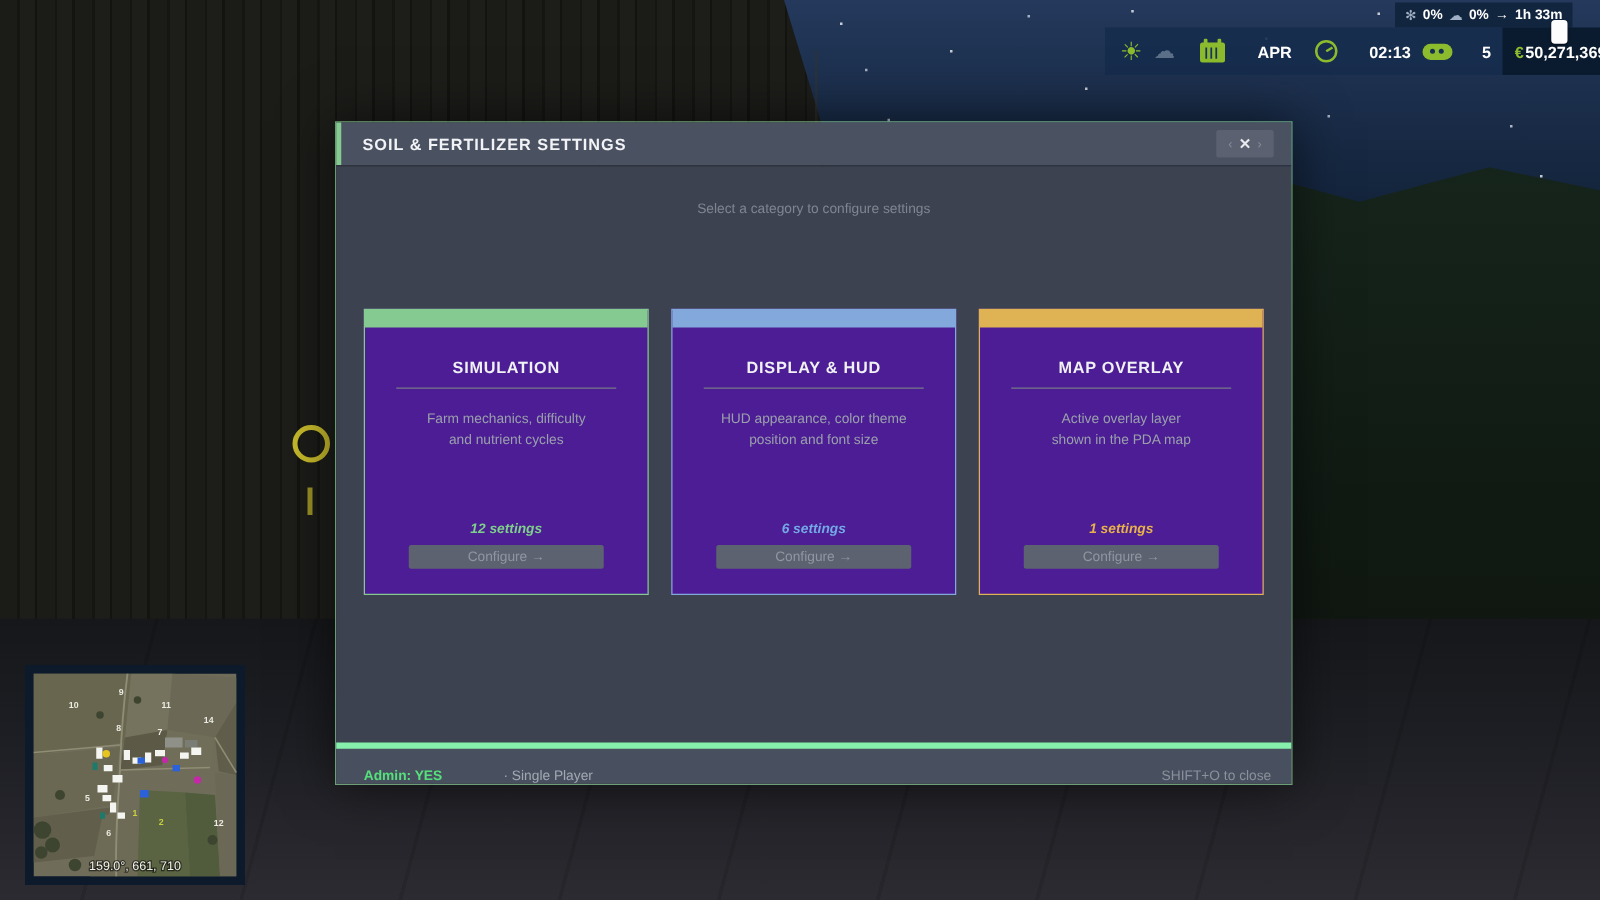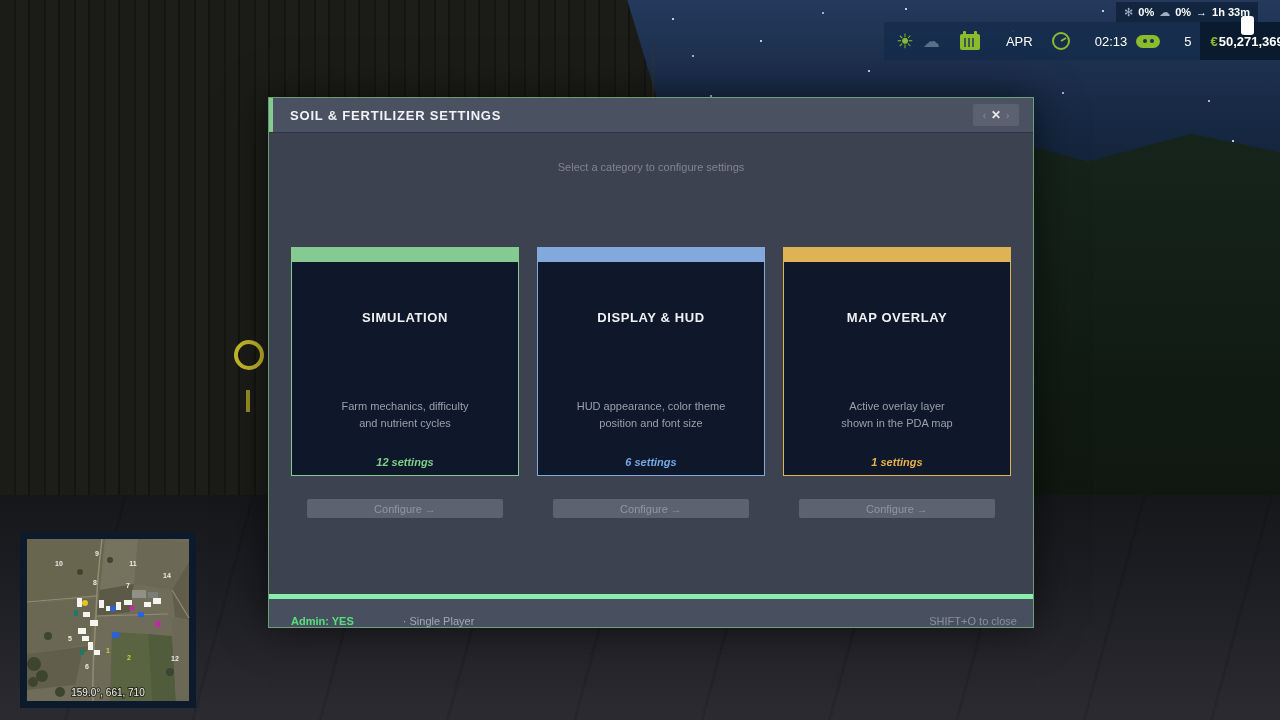--- a/index.html
+++ b/index.html
@@ -34,21 +34,21 @@
   .hud-strip{position:absolute;top:2px;right:22px;height:20px;padding:0 8px;
        background:rgba(17,35,60,.9);display:flex;align-items:center;gap:5px;
        color:#fff;font-size:11px;font-weight:bold;z-index:8;}
   .hud-strip .micon{color:#9fb0c4;font-size:11px;font-weight:normal;font-family:"DejaVu Sans",sans-serif;}
   .hud-bar{position:absolute;top:22px;right:22px;width:374px;height:38px;
        background:rgba(22,44,76,.9);display:flex;align-items:center;gap:9px;
        padding-left:12px;box-sizing:border-box;z-index:8;color:#fff;}
   .sun-glyph{font-family:"DejaVu Sans",sans-serif;font-size:20px;color:#8cbb2e;line-height:1;}
   .cloud-glyph{font-family:"DejaVu Sans",sans-serif;font-size:17px;color:#5c7089;line-height:1;}
   .hud-sep{width:1px;height:22px;background:#3d5a7a;}
-  .hud-group{display:flex;align-items:center;gap:24px;font-size:13px;font-weight:normal;}
+  .hud-group{display:flex;align-items:center;gap:24px;font-size:13px;font-weight:bold;}
   .pill{width:24px;height:13px;border-radius:7px;background:#8cbb2e;display:flex;
        align-items:center;justify-content:center;gap:3px;}
   .pill i{width:4px;height:4px;border-radius:50%;background:#143052;}
   .money{margin-left:auto;height:100%;background:rgba(10,26,45,.95);display:flex;
        align-items:center;padding:0 10px;font-size:13px;font-weight:bold;gap:1px;}
   .money .cur{color:#8cbb2e;}
   .cursor-rect{position:absolute;left:1241px;top:16px;width:13px;height:19px;background:#fdfdfd;
        border-radius:3px;z-index:9;box-shadow:0 1px 2px rgba(0,0,0,.5);}
 
   
@@ -59,34 +59,34 @@
        border-bottom:1px solid #2e3340;flex:0 0 auto;}
   .dlg-header:before{content:"";position:absolute;left:0;top:0;bottom:0;width:4px;background:#85ca90;}
   .dlg-title{color:#f2f3f6;font-size:13px;font-weight:bold;letter-spacing:.8px;margin-left:21px;}
   .close-btn{position:absolute;right:14px;top:6px;width:46px;height:22px;background:#5b6170;
        border:none;border-radius:2px;color:#e8eaee;font-size:12px;font-weight:bold;
        display:flex;align-items:center;justify-content:center;gap:5px;cursor:pointer;}
   .close-btn .hint{opacity:.3;font-weight:normal;font-size:10px;}
   .dlg-body{flex:1 1 auto;background:#3d4250;padding-top:28px;box-sizing:border-box;}
   .dlg-subtitle{text-align:center;color:#7f8591;font-size:11px;}
   .cards{display:flex;gap:18px;padding:0 22px;margin-top:74px;}
-  .card{width:228px;height:229px;box-sizing:border-box;background:#0f172a;
-       display:flex;flex-direction:column;align-items:center;cursor:pointer;gap:24px;}
+  .card{width:228px;height:229px;box-sizing:border-box;background:#4c1d95;
+       display:flex;flex-direction:column;align-items:center;cursor:pointer;}
   .card-accent{width:100%;height:14px;flex:0 0 auto;}
   .card-green{border:1px solid #85ca90;} .card-green .card-accent{background:#85ca90;}
   .card-blue{border:1px solid #83a9dc;}  .card-blue .card-accent{background:#83a9dc;}
   .card-amber{border:1px solid #dfb254;} .card-amber .card-accent{background:#dfb254;}
   .card-title{margin-top:24px;color:#f0f1f4;font-size:13px;font-weight:bold;letter-spacing:.6px;}
   .card-rule{width:176px;height:1px;background:#747a88;margin-top:9px;}
   .card-desc{margin-top:16px;color:#9aa0ab;font-size:11px;line-height:17px;text-align:center;}
   .card-count{margin-top:auto;margin-bottom:7px;font-size:11px;font-weight:bold;font-style:italic;}
   .card-green .card-count{color:#7ed08a;}
   .card-blue  .card-count{color:#74a9e6;}
   .card-amber .card-count{color:#e8b24a;}
-  .configure-btn{width:196px;height:19px;margin-bottom:3px;background:#5c626f;border:none;
+  .configure-btn{width:156px;height:19px;margin-bottom:20px;background:#5c626f;border:none;
        border-radius:2px;color:#9096a1;font-size:11px;cursor:pointer;flex:0 0 auto;}
   .dlg-footer{height:28px;background:#48505f;display:flex;align-items:flex-end;flex:0 0 auto;
        font-size:11px;border-top:5px solid #86efac;}
   .ftr-admin{color:#55e07c;font-weight:bold;margin-left:22px;}
   .ftr-mode{color:#a2a8b3;margin-left:49px;}
   .ftr-hint{color:#8a909c;margin-left:auto;margin-right:16px;}
 
   
   .minimap{position:absolute;left:20px;top:532px;width:176px;height:176px;z-index:5;}
   .minimap svg{display:block;}

